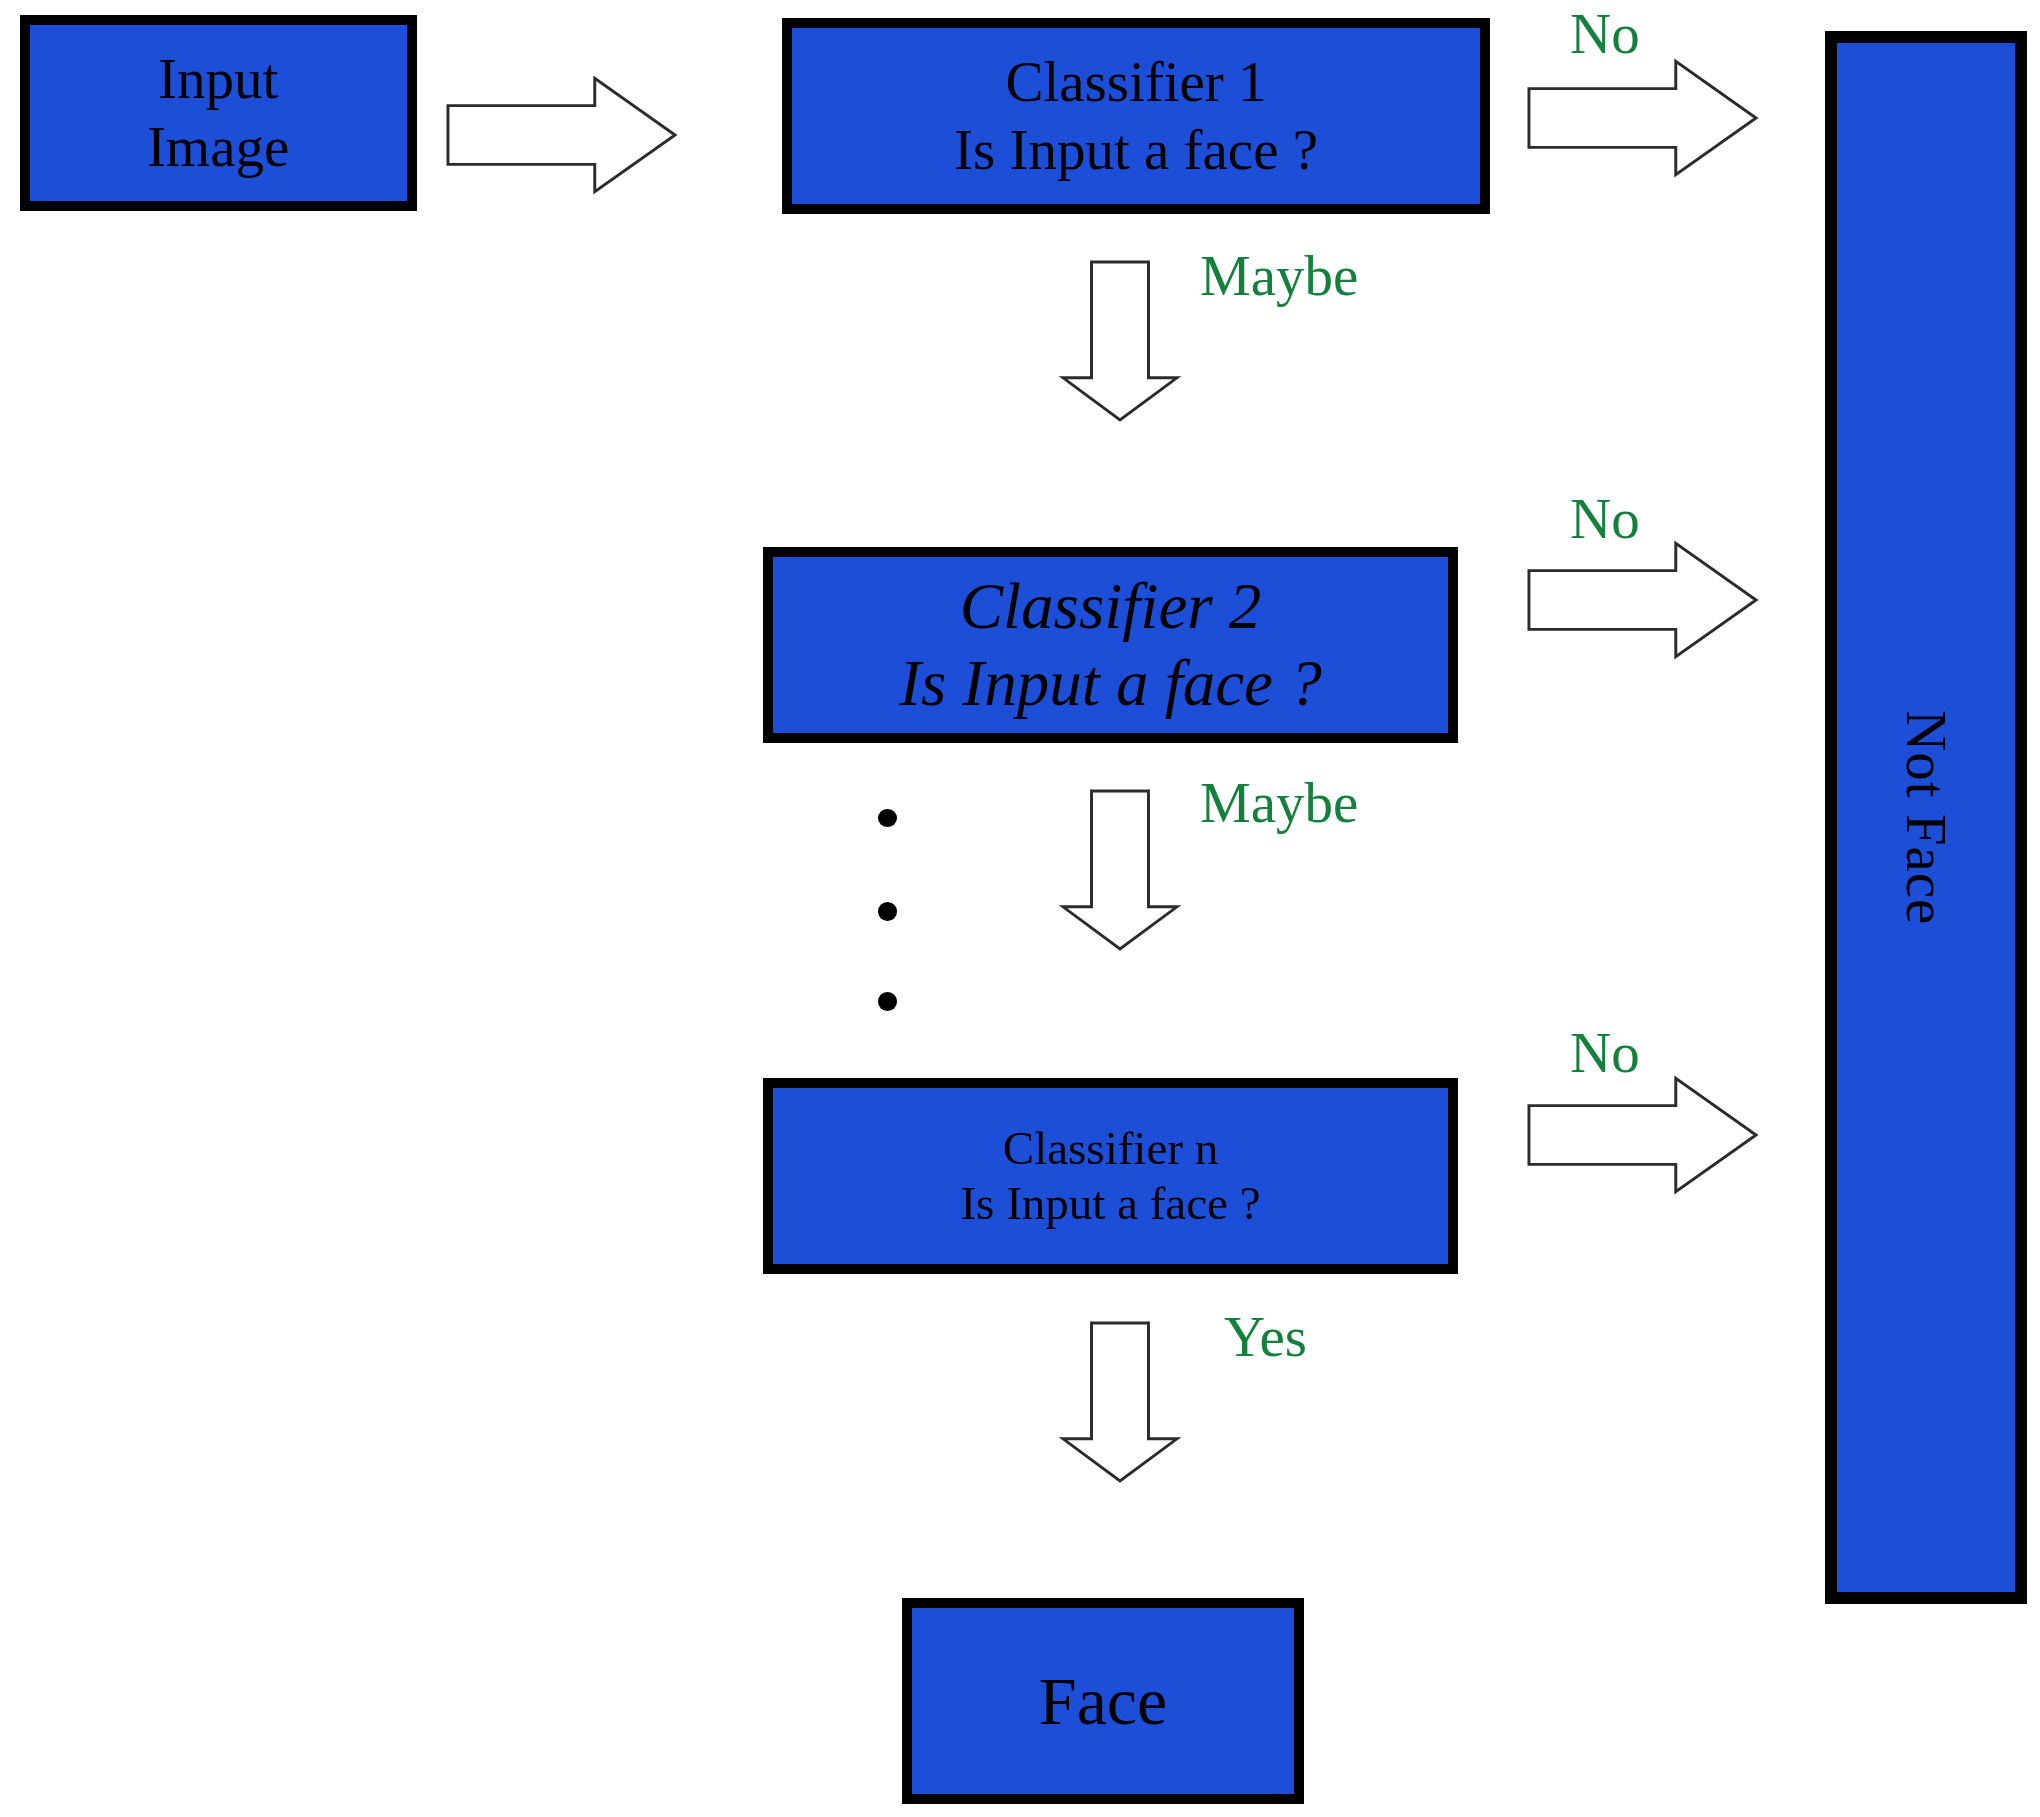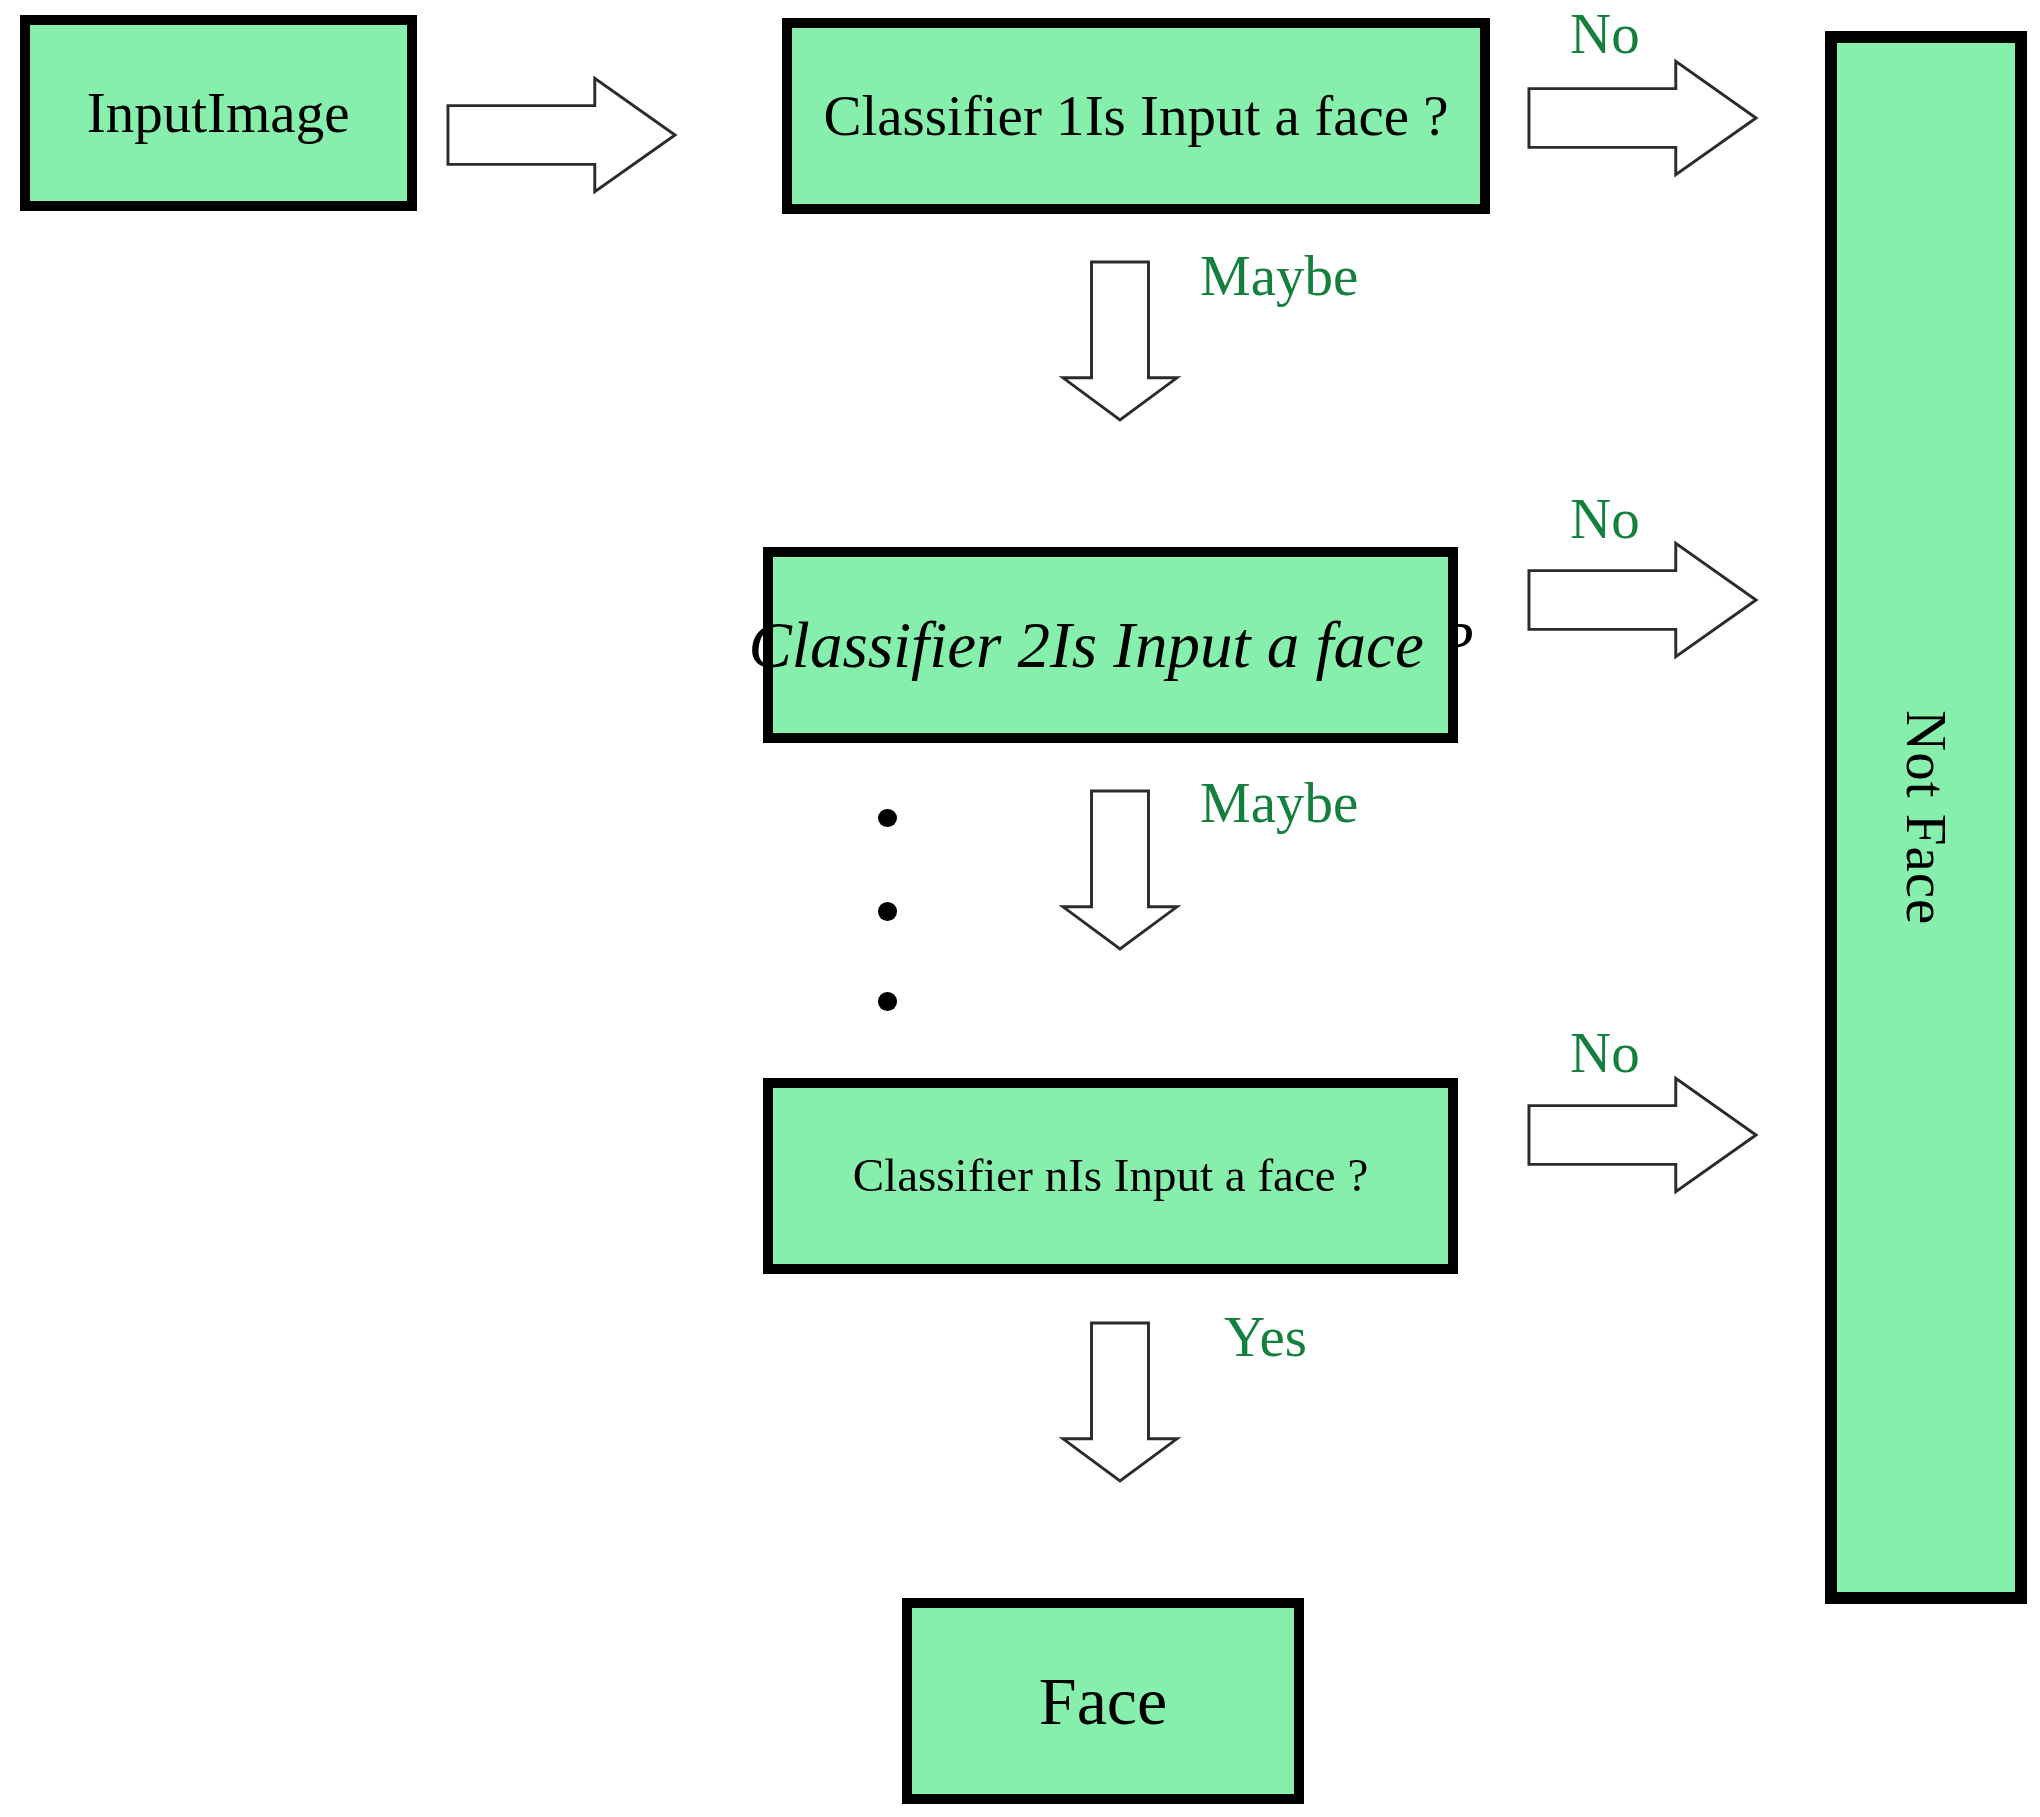--- a/index.html
+++ b/index.html
@@ -13,24 +13,24 @@
     height: 1817px;
     background: #ffffff;
     overflow: hidden;
     font-family: "Liberation Serif", "DejaVu Serif", serif;
   }
 
   
   .box {
     position: absolute;
     box-sizing: border-box;
-    background: #86efac;
+    background: #1d4ed8;
     border: 10.8px solid #000000;
     display: flex;
-    flex-direction: row;
+    flex-direction: column;
     align-items: center;
     justify-content: center;
     color: #000000;
     text-align: center;
     line-height: 1.18;
   }
   .box .line {
     display: block;
     white-space: nowrap;
   }

